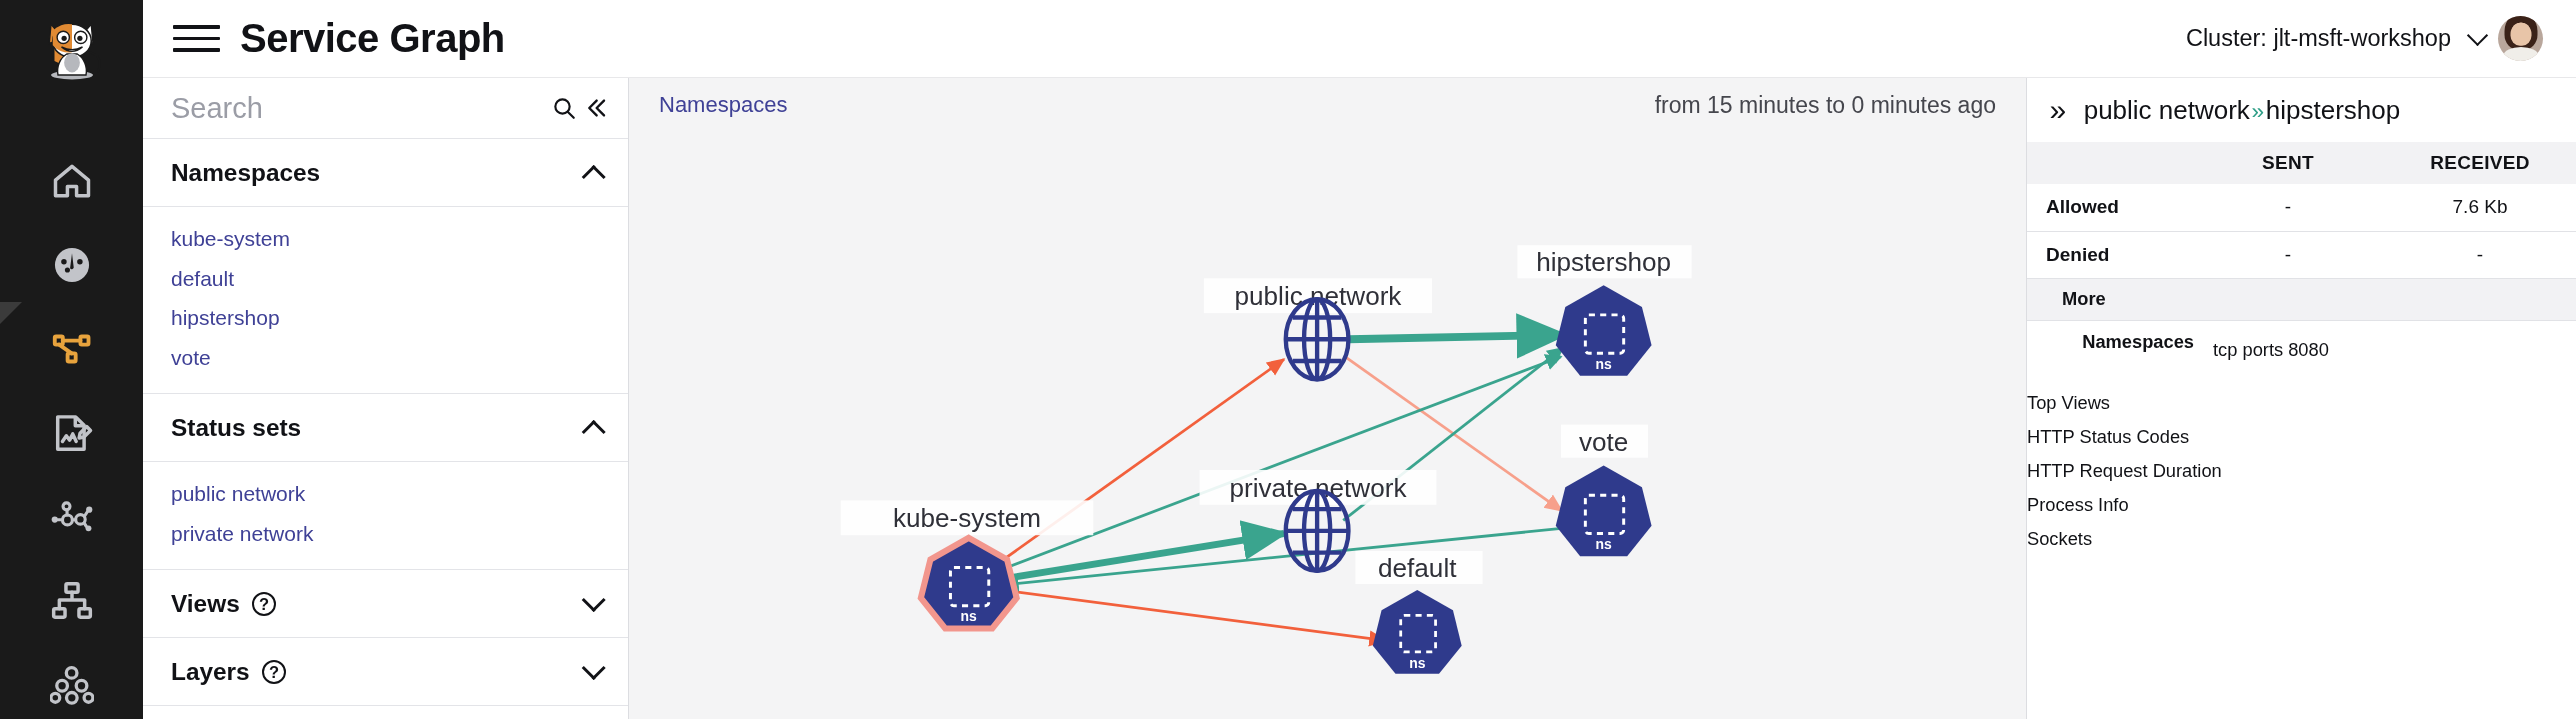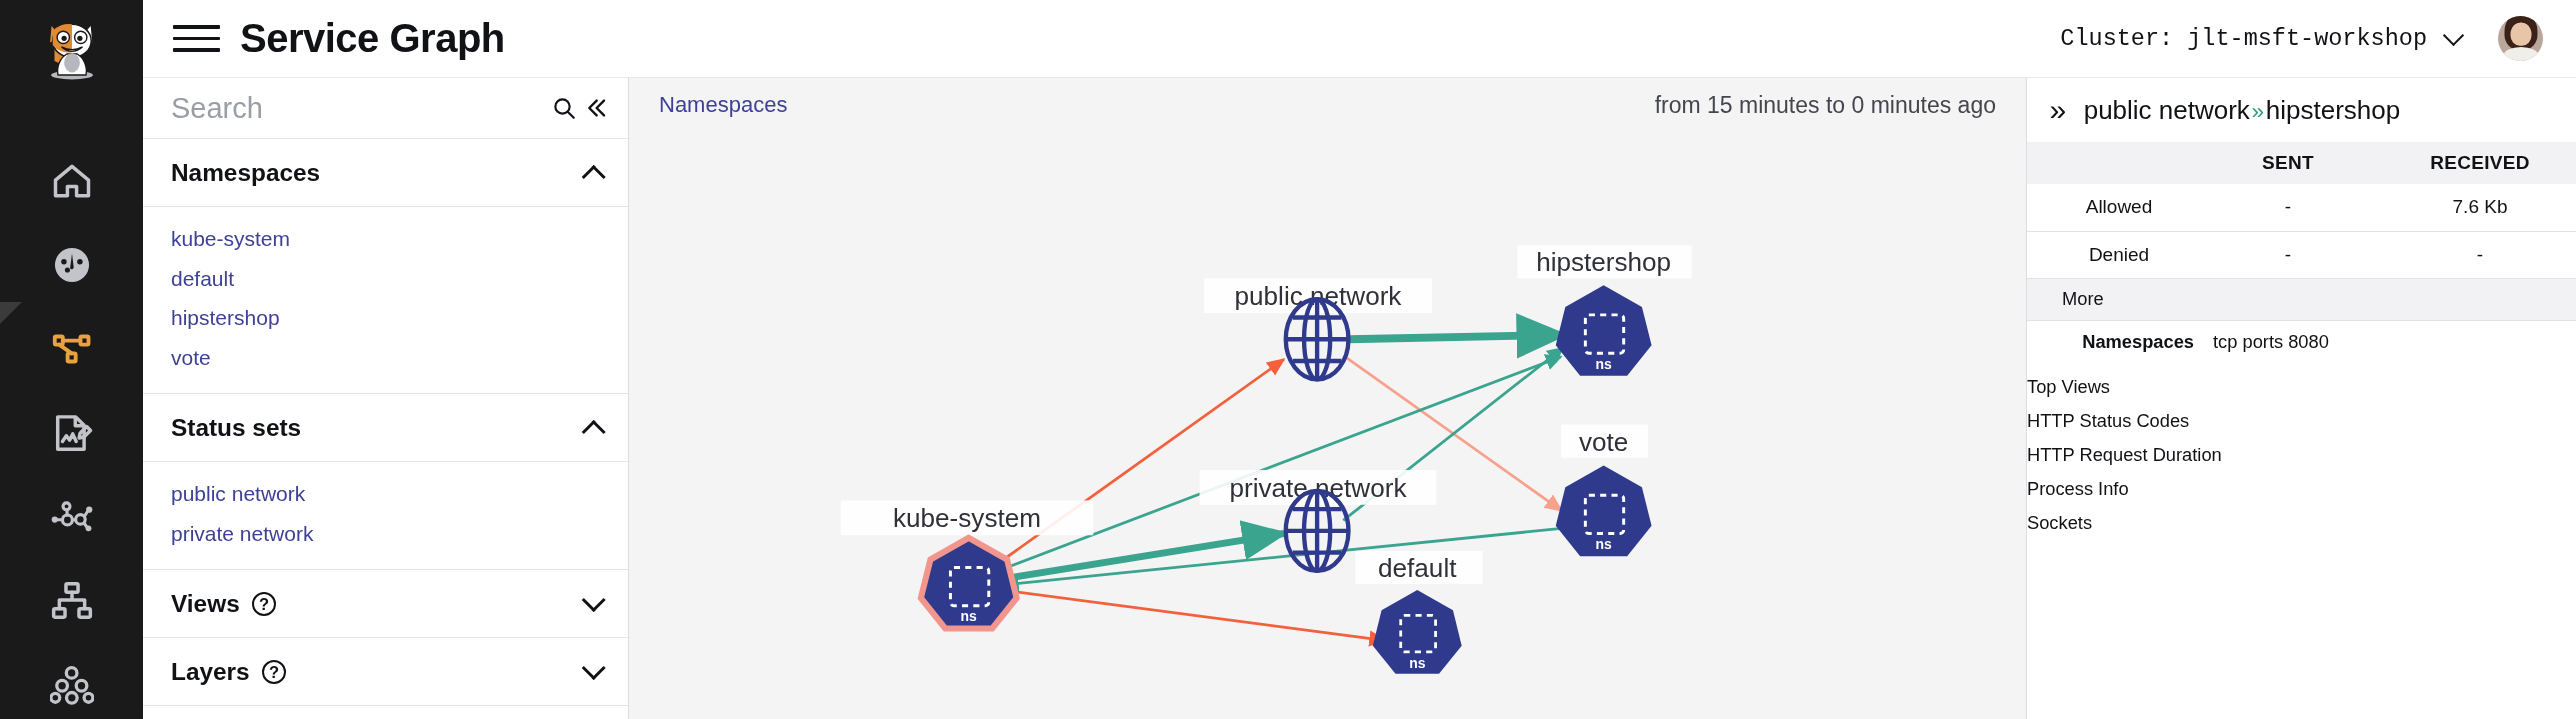--- a/index.html
+++ b/index.html
@@ -54,21 +54,21 @@
   }
   .hamburger span { display: block; height: 3.5px; background: #111216; border-radius: 0.9px; }
   .app-title {
     margin-left: 20px;
     font-size: 40px; font-weight: bold; color: #111216;
     letter-spacing: -0.5px;
     white-space: nowrap;
   }
   .header-right {
     margin-left: auto; margin-right: 33px;
-    display: flex; align-items: center; gap: 37px; font-family: Liberation Mono, monospace;
+    display: flex; align-items: center; gap: 13px;
   }
   .cluster-select {
     display: flex; align-items: center; gap: 19px;
     font-size: 23.5px; color: #111216; cursor: pointer; white-space: nowrap;
   }
   .chev-d {
     width: 15px; height: 15px;
     border-right: 2.6px solid #111216; border-bottom: 2.6px solid #111216;
     transform: rotate(45deg); margin-top: -7px;
   }
@@ -191,34 +191,34 @@
   .tbl th {
     background: #f2f2f4; height: 42px;
     font-size: 19px; font-weight: bold; color: #111216; letter-spacing: 0.3px;
     text-align: center;
   }
   .tbl th.lead { width: 165px; }
   .tbl td {
     height: 47px; font-size: 19px; color: #111216;
     border-bottom: 0.9px solid #e1e2e6; text-align: center;
   }
-  .tbl td.lead { text-align: center; padding-left: 19px; font-weight: normal; }
+  .tbl td.lead { text-align: left; padding-left: 19px; font-weight: bold; }
 
   .more-bar {
     height: 42px; background: #f2f2f4;
     display: flex; align-items: center; padding-left: 35px;
-    font-size: 18.3px; font-weight: normal; color: #111216;
+    font-size: 18.3px; font-weight: bold; color: #111216;
     border-bottom: 0.9px solid #e1e2e6;
   }
   .kv { display: flex; padding: 10.5px 0 0 0; }
   .kv .k {
     width: 186px; text-align: right; padding-right: 19px;
     font-size: 18.3px; font-weight: bold; color: #111216;
   }
-  .kv .v { font-size: 18.3px; color: #111216; }
+  .kv .v { font-size: 18.3px; color: #111216; margin-top: 8px; }
   .kv .v .row { padding-bottom: 12.2px; cursor: pointer; }
   .kv .v .row.plain { cursor: default; }
 </style>
 </head>
 <body>
 
 <div id="app">
 
   <div class="rail">
 

